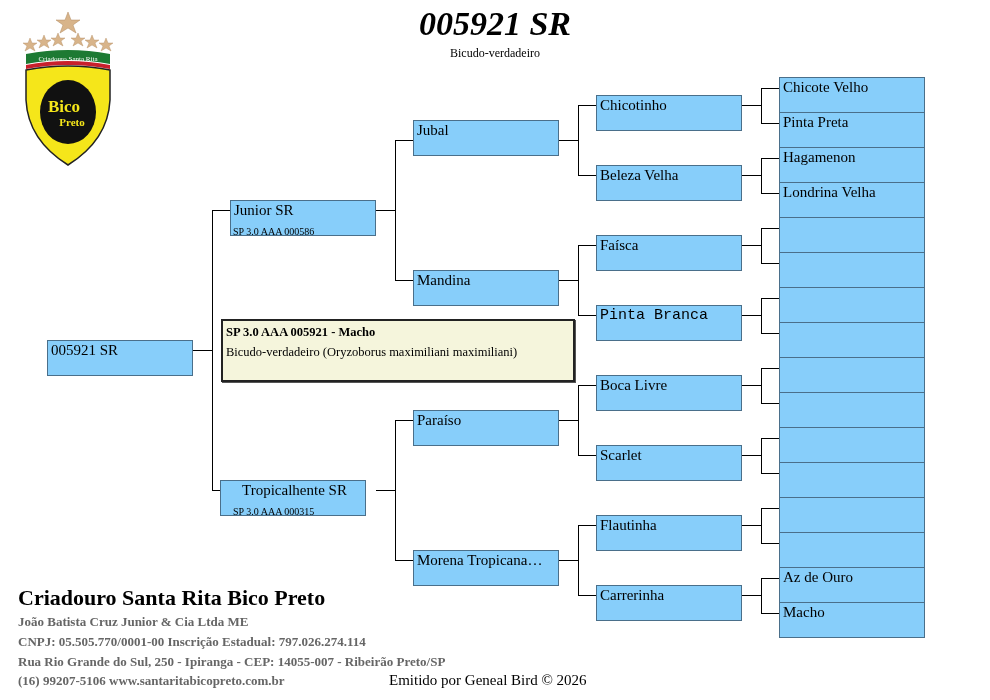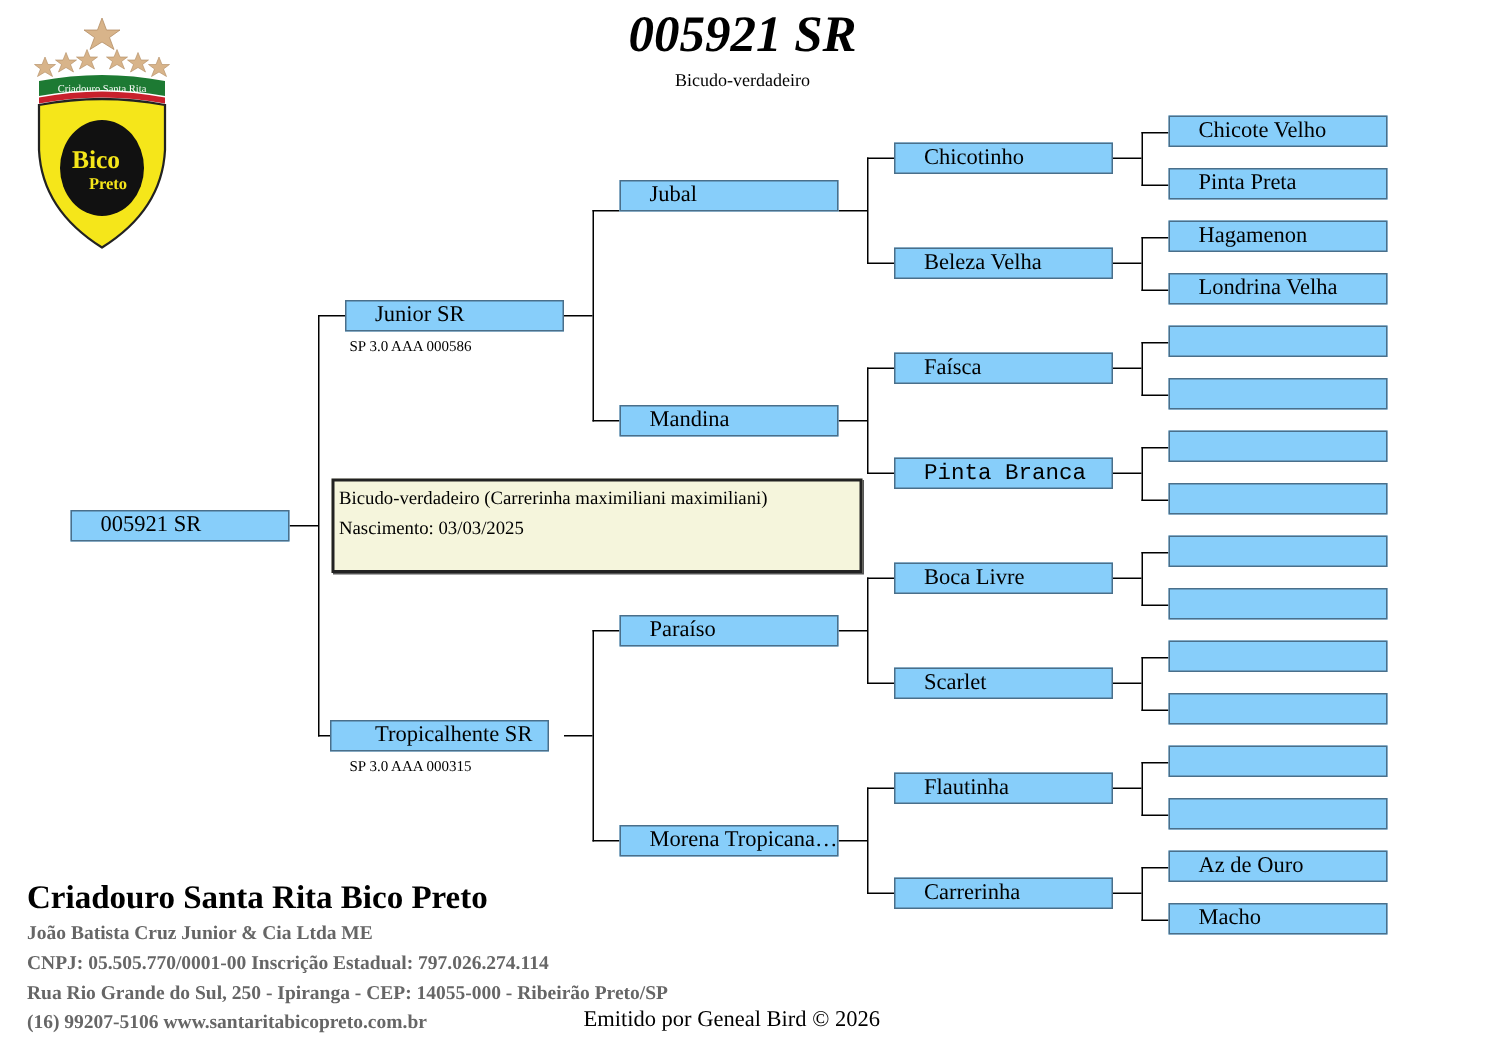--- a/index.html
+++ b/index.html
@@ -1,20 +1,20 @@
 <!DOCTYPE html>
 <html><head>
 <meta charset="utf-8">
 <style>
   html, body { margin:0; padding:0; background:#ffffff; }
   body { width:990px; height:700px; position:relative; overflow:hidden; font-family:"Liberation Serif", serif; color:#000; }
   .title { position:absolute; left:0; width:990px; top:4px; text-align:center; font-size:34px; font-weight:bold; font-style:italic; line-height:40px; }
   .subtitle { position:absolute; left:0; width:990px; top:43px; text-align:center; font-size:12px; line-height:20px; }
   .logo { position:absolute; left:20px; top:10px; width:100px; height:160px; }
-  .box { position:absolute; height:21px; width:146px; box-sizing:border-box; background:#87cefa; border:1px solid #4a6f8a; font-size:15px; line-height:19px; padding-left:19px; white-space:nowrap; overflow:hidden; cursor:pointer; }
+  .box { position:absolute; height:36px; width:146px; box-sizing:border-box; background:#87cefa; border:1px solid #4a6f8a; font-size:15px; line-height:19px; padding-left:3px; white-space:nowrap; overflow:hidden; cursor:pointer; }
   .reg { position:absolute; font-size:10px; line-height:12px; }
   .line { position:absolute; background:#000; }
   .info { position:absolute; left:221px; top:319px; width:354px; height:63px; box-sizing:border-box; background:#f5f5dc; border:2px solid #222; padding:1px 3px; font-size:12.5px; line-height:20px; box-shadow:1px 1px 0 #555; }
   .info .b { font-weight:bold; }
   .footer-name { position:absolute; left:18px; top:585px; font-size:22px; font-weight:bold; color:#000000; line-height:26px; }
   .footer-line { position:absolute; left:18px; font-size:13px; font-weight:bold; color:#666; line-height:16px; white-space:nowrap; }
   .emit { position:absolute; left:389px; top:671px; font-size:15px; line-height:18px; }
 </style>
 </head>
 <body>
@@ -138,22 +138,22 @@
 <div class="box" style="left:779px;top:357px;"></div>
 <div class="box" style="left:779px;top:392px;"></div>
 <div class="box" style="left:779px;top:427px;"></div>
 <div class="box" style="left:779px;top:462px;"></div>
 <div class="box" style="left:779px;top:497px;"></div>
 <div class="box" style="left:779px;top:532px;"></div>
 <div class="box" style="left:779px;top:567px;">Az de Ouro</div>
 <div class="box" style="left:779px;top:602px;">Macho</div>
 
 <div class="info">
-  <div>Bicudo-verdadeiro (Carrerinha maximiliani maximiliani)</div>
-  <div>Nascimento: 03/03/2025</div>
+  <div class="b">SP 3.0 AAA 005921 - Macho</div>
+  <div>Bicudo-verdadeiro (Oryzoborus maximiliani maximiliani)</div>
 </div>
 
 <div class="footer-name">Criadouro Santa Rita Bico Preto</div>
 <div class="footer-line" style="top:614px;">João Batista Cruz Junior &amp; Cia Ltda ME</div>
 <div class="footer-line" style="top:634px;">CNPJ: 05.505.770/0001-00 Inscrição Estadual: 797.026.274.114</div>
-<div class="footer-line" style="top:654px;">Rua Rio Grande do Sul, 250 - Ipiranga - CEP: 14055-000 - Ribeirão Preto/SP</div>
+<div class="footer-line" style="top:654px;">Rua Rio Grande do Sul, 250 - Ipiranga - CEP: 14055-007 - Ribeirão Preto/SP</div>
 <div class="footer-line" style="top:673px;">(16) 99207-5106 www.santaritabicopreto.com.br</div>
 <div class="emit">Emitido por Geneal Bird © 2026</div>
 
 </body></html>

